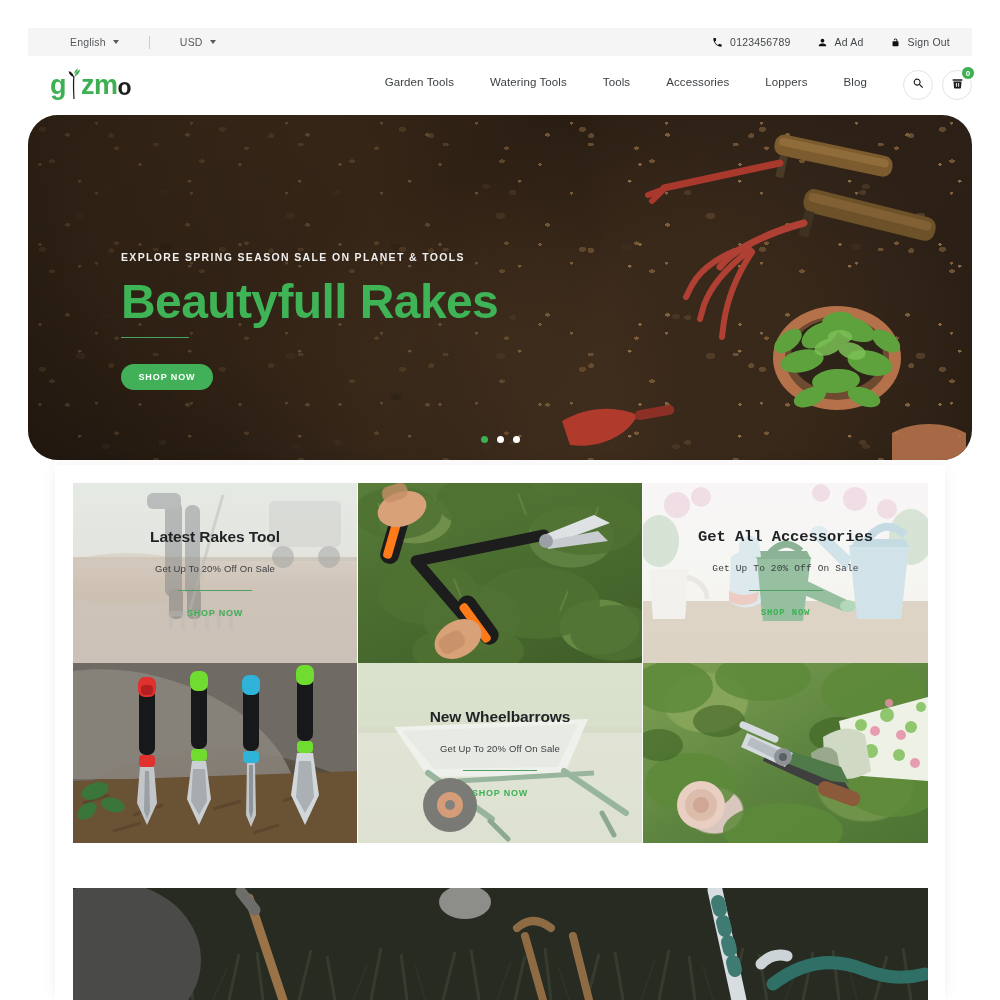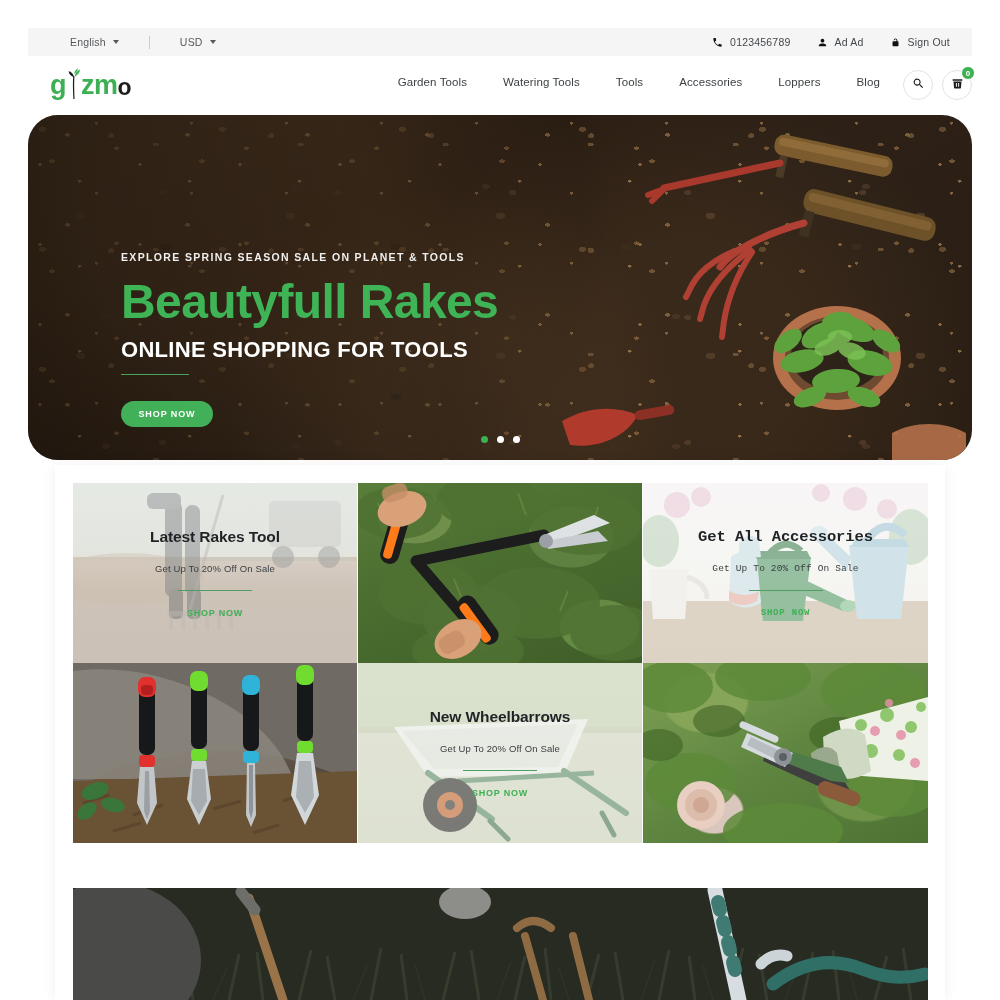--- a/index.html
+++ b/index.html
@@ -44,21 +44,21 @@
     display:flex; align-items:flex-end; line-height:1;
     user-select:none;
   }
   .logo .g{ color:#3eb054; }
   .logo .zm{ color:#3eb054; }
   .logo .o{ color:#1d1d1d; font-size:23px; }
   .sprout{ position:relative; width:15px; height:30px; display:inline-block; }
   .sprout svg{ position:absolute; left:0; top:-1px; width:15px; height:31px;}
 
   .nav{
-    position:absolute; right:102px; top:76px;
+    position:absolute; right:115px; top:76px;
     display:flex; align-items:center; gap:0;
   }
   .nav a{
     font-size:11.5px; color:#3b3f42; text-decoration:none;
     padding:0 18px; letter-spacing:.1px; white-space:nowrap;
   }
   .nav a:first-child{ padding-left:0; }
 
   .hdr-actions{ position:absolute; right:28px; top:70px; display:flex; align-items:center; gap:9px;}
   .circ{
@@ -352,21 +352,20 @@
         <path d="M10 306 C34 292 62 290 86 300 C74 322 46 334 18 330 Z" fill="#b03a2b"></path>
         <rect x="82" y="296" width="40" height="10" rx="5" transform="rotate(-10 82 296)" fill="#8c2f24"></rect>
       </g>
 
       <path d="M340 318 C362 306 392 306 414 318 L414 345 L340 345 Z" fill="#b5714a" opacity=".9"></path>
     </svg>
 
     <div class="hero-copy">
       <div class="kicker">EXPLORE SPRING SEASON SALE ON PLANET &amp; TOOLS</div>
       <div class="h1">Beautyfull Rakes</div>
-      <div class="h2">ONLINE SHOPPING FOR TOOLS</div>
       <div class="hline"></div>
       <button class="shopnow-btn">SHOP NOW</button>
     </div>
 
     <div class="dots">
       <span class="dot on"></span>
       <span class="dot"></span>
       <span class="dot"></span>
     </div>
   </div>

